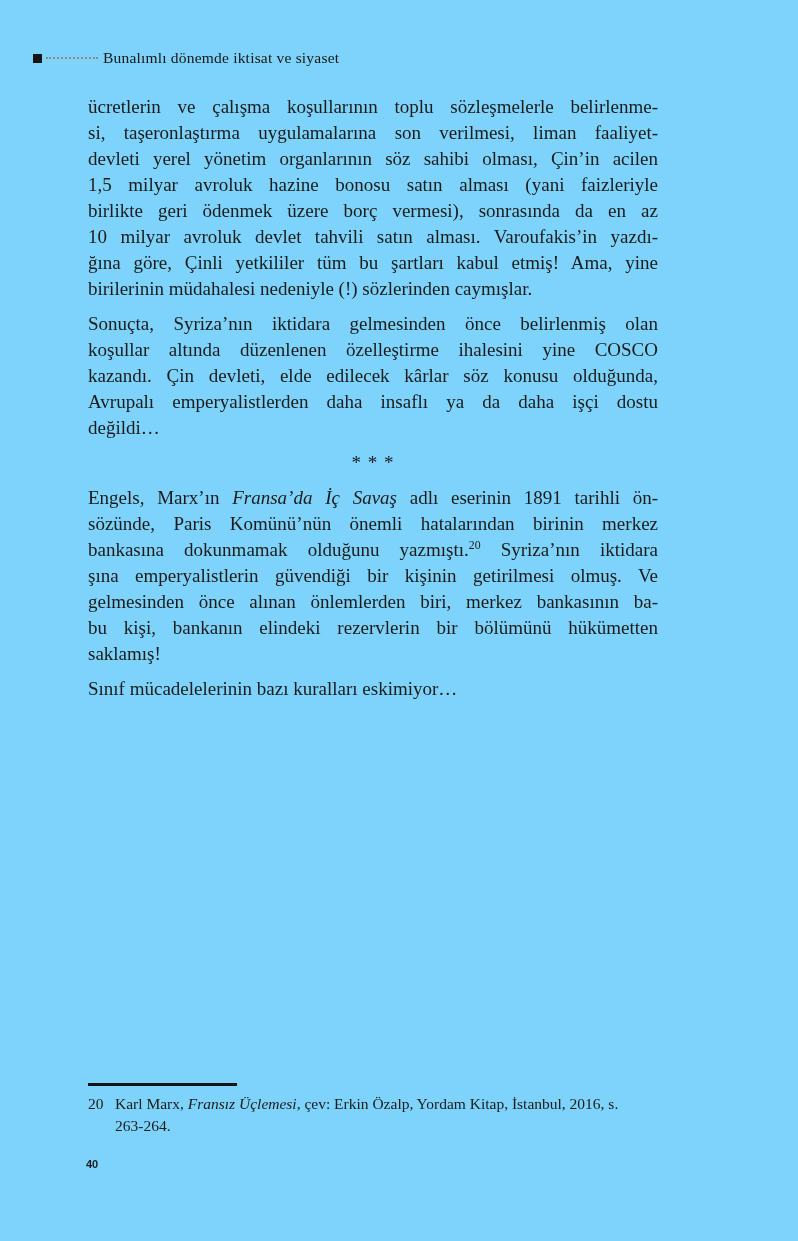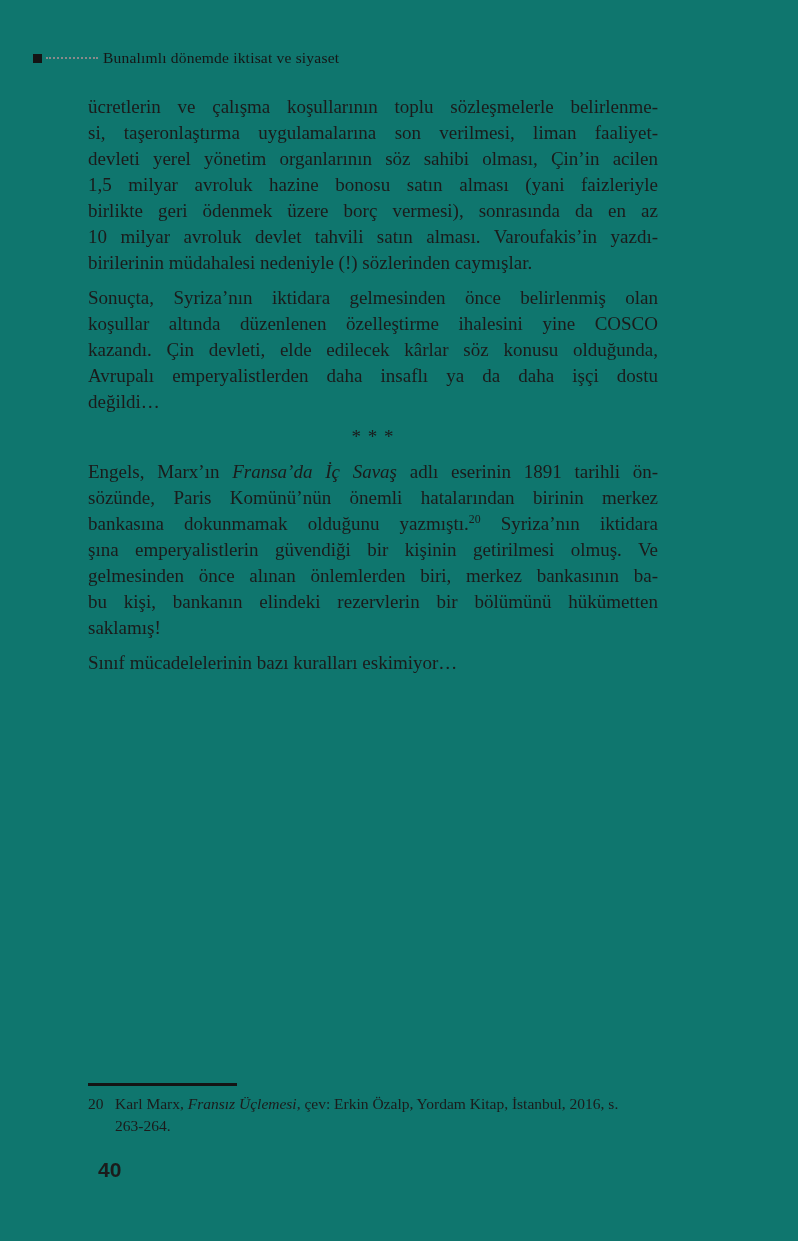--- a/index.html
+++ b/index.html
@@ -5,21 +5,21 @@
   html, body {
     margin: 0;
     padding: 0;
     background: #e9e9e9;
   }
   .page {
     position: relative;
     width: 798px;
     height: 1241px;
     margin: 0 auto;
-    background: #0f766e;
+    background: #7dd3fc;
     color: #1b1b1b;
     font-family: "Liberation Serif", "DejaVu Serif", serif;
     overflow: hidden;
   }
 
   
   .header {
     position: absolute;
     top: 50px;
     left: 33px;
@@ -108,23 +108,22 @@
     text-align-last: left;
   }
 
   
   .page-number {
     position: absolute;
     top: 1158px;
     left: 86px;
     font-family: "Liberation Sans", "DejaVu Sans", sans-serif;
     font-weight: bold;
-    font-size: 21px;
+    font-size: 11px;
     color: #1b1b1b;
-    margin-left: 12px;
   }
 </style>
 </head>
 <body>
 
 <div class="page">
 
   <div class="header">
     <span class="header-marker"></span>
     <span class="header-dots"></span>
@@ -133,20 +132,21 @@
 
   <div class="content">
     <div>
         <div class="paragraph">
           <div class="line"><span>ücretlerin ve çalışma koşullarının toplu sözleşmelerle belirlenme-</span></div>
           <div class="line"><span>si, taşeronlaştırma uygulamalarına son verilmesi, liman faaliyet-</span></div>
           <div class="line"><span>devleti yerel yönetim organlarının söz sahibi olması, Çin’in acilen</span></div>
           <div class="line"><span>1,5 milyar avroluk hazine bonosu satın alması (yani faizleriyle</span></div>
           <div class="line"><span>birlikte geri ödenmek üzere borç vermesi), sonrasında da en az</span></div>
           <div class="line"><span>10 milyar avroluk devlet tahvili satın alması. Varoufakis’in yazdı-</span></div>
+          <div class="line"><span>ğına göre, Çinli yetkililer tüm bu şartları kabul etmiş! Ama, yine</span></div>
           <div class="line last"><span>birilerinin müdahalesi nedeniyle (!) sözlerinden caymışlar.</span></div>
         </div>
         <div class="paragraph">
           <div class="line"><span>Sonuçta, Syriza’nın iktidara gelmesinden önce belirlenmiş olan</span></div>
           <div class="line"><span>koşullar altında düzenlenen özelleştirme ihalesini yine COSCO</span></div>
           <div class="line"><span>kazandı. Çin devleti, elde edilecek kârlar söz konusu olduğunda,</span></div>
           <div class="line"><span>Avrupalı emperyalistlerden daha insaflı ya da daha işçi dostu</span></div>
           <div class="line last"><span>değildi…</span></div>
         </div>
       </div>

